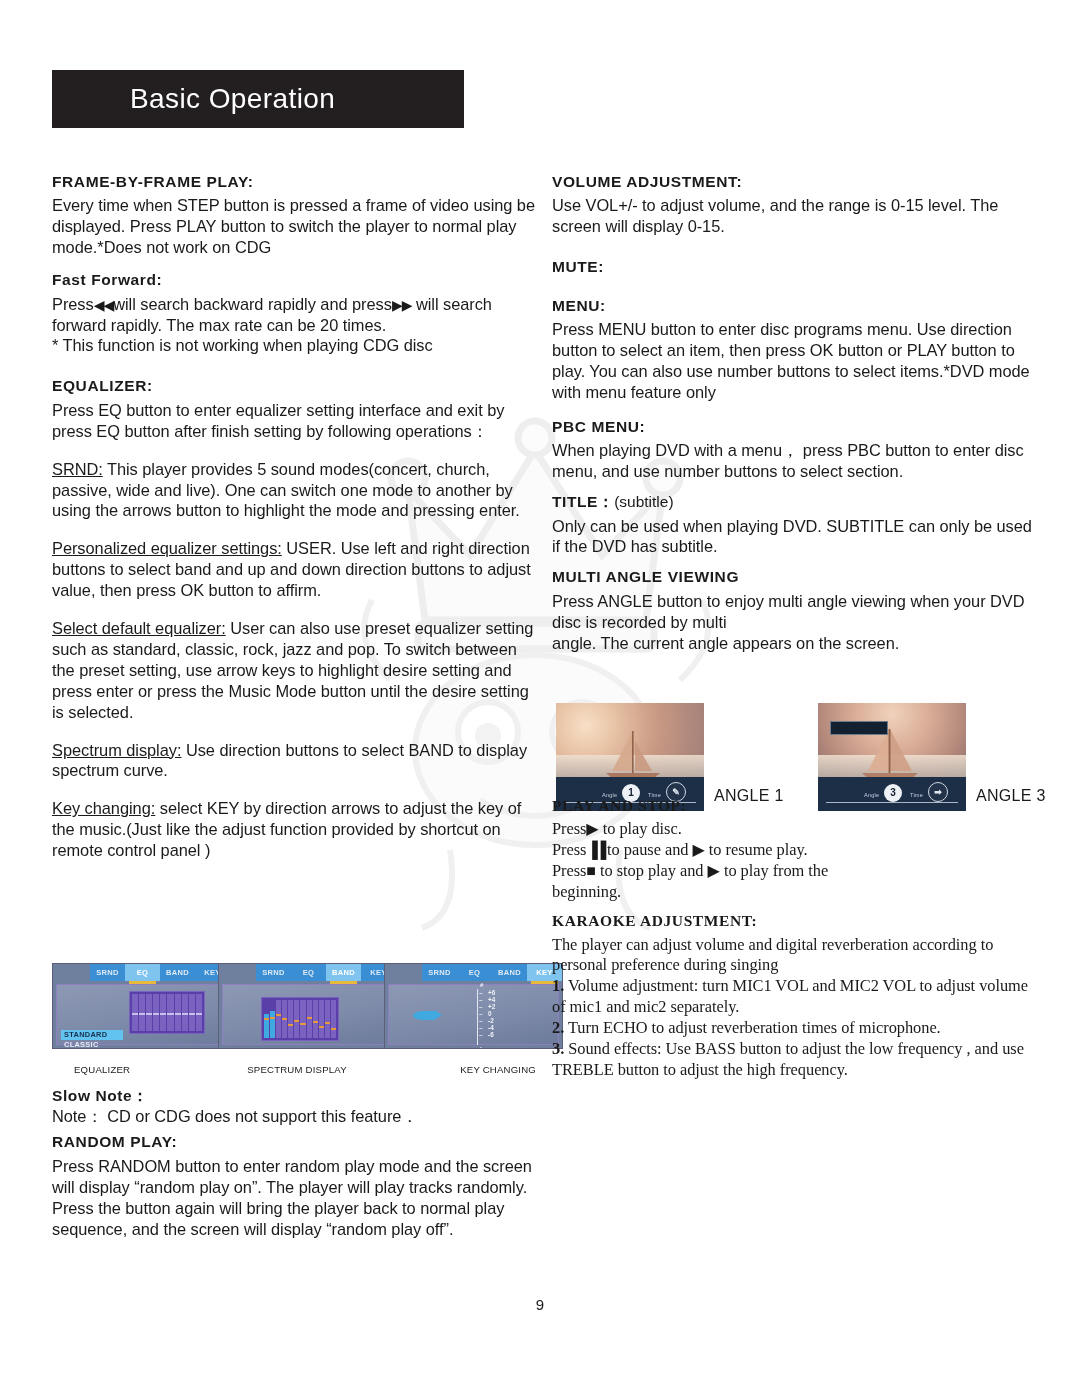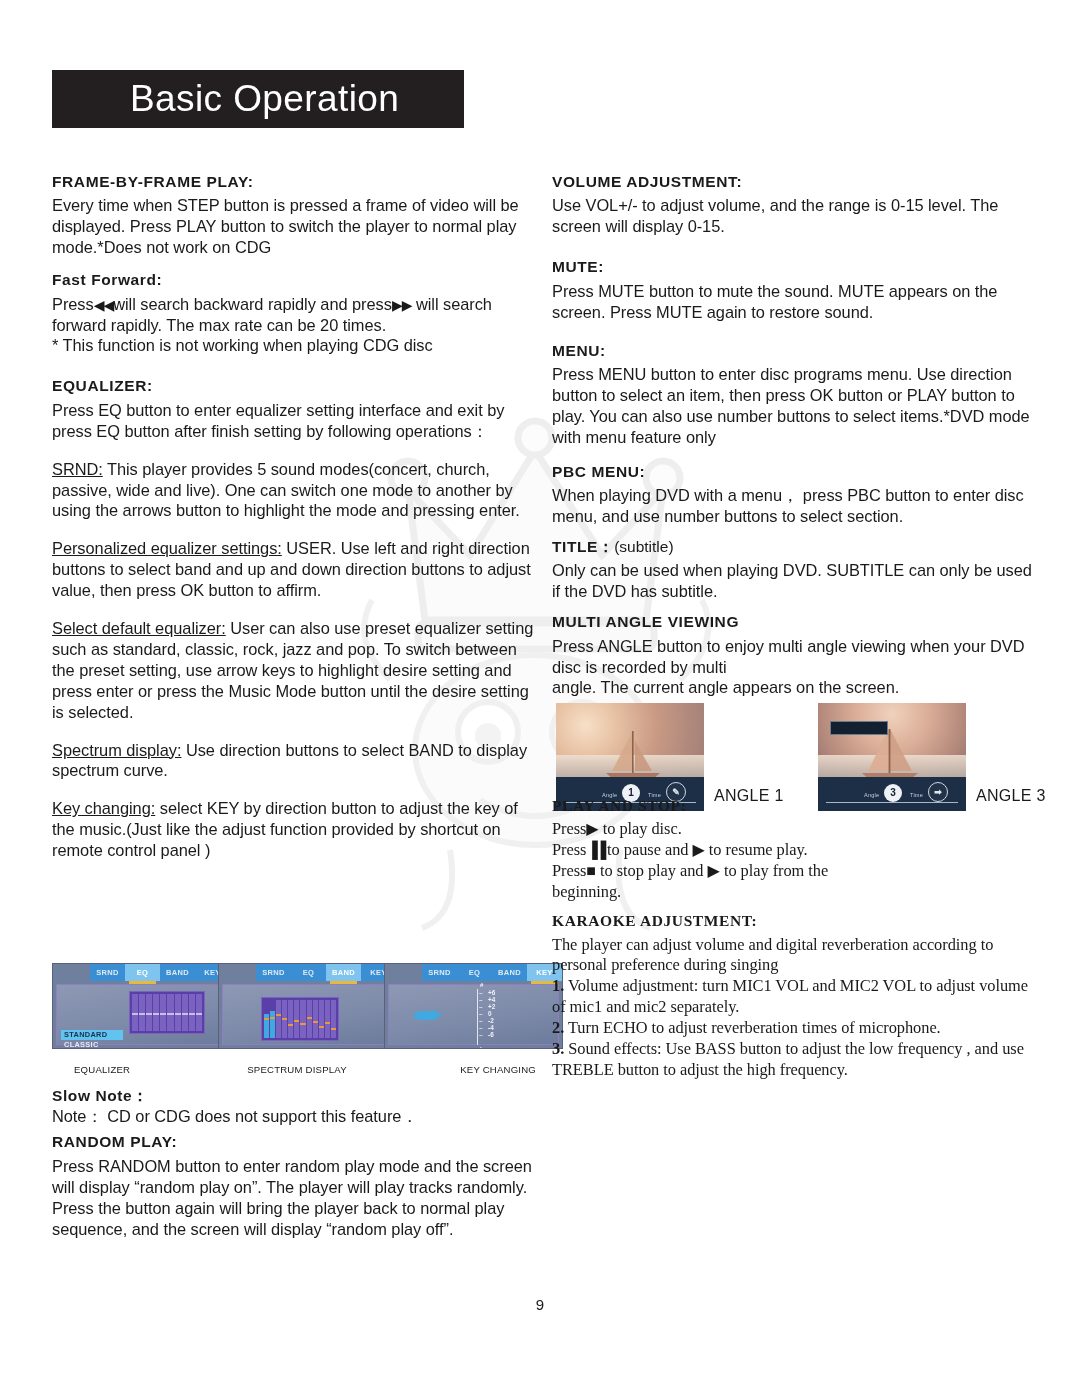--- a/index.html
+++ b/index.html
@@ -38,21 +38,21 @@
     height: 58px;
     background: #231f20;
     z-index: 2;
   }
   .title-banner .title-text {
     position: absolute;
     left: 78px;
     top: 50%;
     transform: translateY(-50%);
     color: #ffffff;
-    font-size: 37px;
+    font-size: 28px;
     letter-spacing: 0.4px;
     white-space: nowrap;
   }
 
   
   .col {
     position: absolute;
     top: 172px;
     z-index: 1;
   }
@@ -350,38 +350,38 @@
     </g>
   </svg>
 
   <div class="title-banner">
     <span class="title-text">Basic Operation</span>
   </div>
 
   <div class="col col-left">
 
     <h3 class="sec">FRAME-BY-FRAME PLAY:</h3>
-    <p class="body gap-s">Every time when STEP button is pressed a frame of video will be displayed. Press PLAY button to switch the player to normal play mode.*Does not work on CDG</p>
+    <p class="body gap-s">Every time when STEP button is pressed a frame of video using be displayed. Press PLAY button to switch the player to normal play mode.*Does not work on CDG</p>
 
     <h3 class="sec" style="margin-top:12px">Fast Forward:</h3>
     <p class="body gap-s"><span>Press</span><span class="glyph">◀◀</span><span>will search backward rapidly and press</span><span class="glyph">▶▶</span> <span>will search forward rapidly. The max rate can be 20 times.</span></p>
     <p class="body">* This function is not working when playing CDG disc</p>
 
     <h3 class="sec" style="margin-top:20px">EQUALIZER:</h3>
     <p class="body gap-s">Press EQ button to enter equalizer setting interface and exit by press EQ button after finish setting by following operations：</p>
 
     <p class="body gap"><span class="u">SRND:</span><span> This player provides 5 sound modes(concert, church, passive, wide and live). One can switch one mode to another by using the arrows button to highlight the mode and pressing enter.</span></p>
 
     <p class="body gap"><span class="u">Personalized equalizer settings:</span><span> USER. Use left and right direction buttons to select band and up and down direction buttons to adjust value, then press OK button to affirm.</span></p>
 
     <p class="body gap"><span class="u">Select default equalizer:</span><span> User  can also use preset equalizer  setting such as standard, classic, rock, jazz and pop. To switch between the preset setting, use arrow keys to highlight desire setting and press enter or press the Music Mode button until the desire setting is selected.</span></p>
 
     <p class="body gap"><span class="u">Spectrum display:</span><span> Use direction buttons to select BAND to display spectrum curve.</span></p>
 
-    <p class="body gap"><span class="u">Key changing:</span><span> select KEY by direction button to adjust the key of the music.(Just like the adjust function provided by shortcut on remote control panel )</span></p>
+    <p class="body gap"><span class="u">Key changing:</span><span> select KEY by direction arrows to adjust the key of the music.(Just like the adjust function provided by shortcut on remote control panel )</span></p>
   </div>
 
   <div class="shots">
 
     <div class="shot">
       <div class="shot-frame">
         <div class="osd-tabs">
           <div class="osd-tab">SRND</div>
           <div class="osd-tab active">EQ</div>
           <div class="osd-tab">BAND</div>
@@ -518,21 +518,20 @@
     <h3 class="sec" style="margin-top:5px">RANDOM PLAY:</h3>
     <p class="body gap-s">Press RANDOM button to enter random play mode and the screen will display “random play on”. The player will play tracks randomly. Press the button again will bring the player back to normal play sequence, and the screen will display “random play off”.</p>
   </div>
 
   <div class="col col-right">
 
     <h3 class="sec">VOLUME ADJUSTMENT:</h3>
     <p class="body gap-s">Use VOL+/- to adjust volume, and the range is 0-15 level. The screen will display 0-15.</p>
 
     <h3 class="sec" style="margin-top:20px">MUTE:</h3>
-    <p class="body gap-s">Press MUTE button to mute the sound. MUTE appears on the screen. Press MUTE again to restore sound.</p>
 
     <h3 class="sec" style="margin-top:18px">MENU:</h3>
     <p class="body gap-s">Press MENU button to enter disc programs menu. Use direction button to select an item, then press OK button or PLAY button to play. You can also use number buttons to select items.*DVD mode with menu feature only</p>
 
     <h3 class="sec" style="margin-top:14px">PBC MENU:</h3>
     <p class="body gap-s">When playing DVD with a menu， press PBC button to enter disc menu, and use number buttons to select section.</p>
 
     <h3 class="sec" style="margin-top:10px"><span>TITLE：</span><span class="light">(subtitle)</span></h3>
     <p class="body gap-s">Only can be used when playing DVD. SUBTITLE can only be used if the DVD has subtitle.</p>
 

